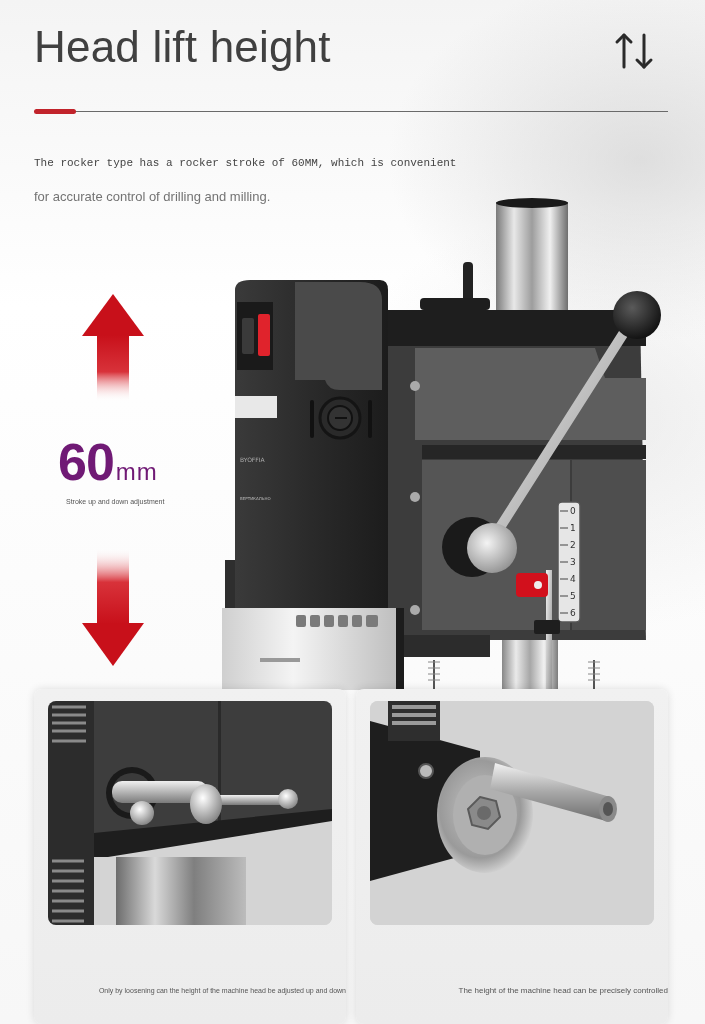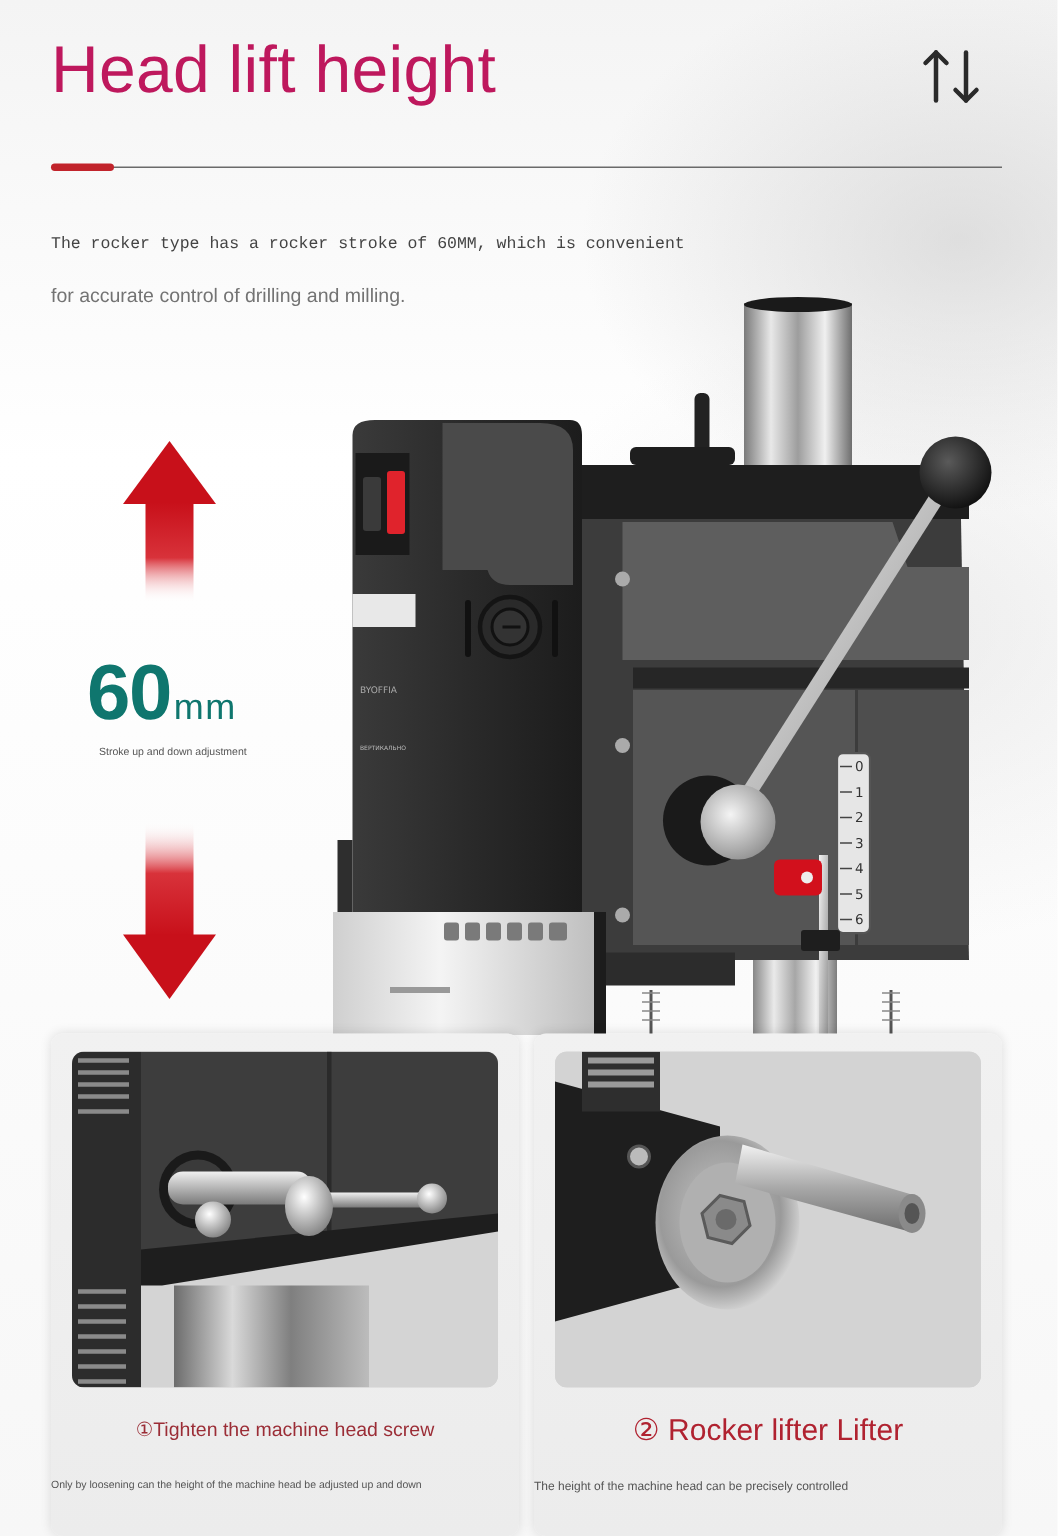--- a/index.html
+++ b/index.html
@@ -11,21 +11,21 @@
     color: #222;
   }
   .bg-sheen {
     position: absolute; inset: 0;
     background: radial-gradient(ellipse 360px 260px at 640px 160px, rgba(200,200,200,0.55), rgba(255,255,255,0) 70%),
                 radial-gradient(ellipse 400px 300px at 600px 420px, rgba(215,215,215,0.45), rgba(255,255,255,0) 70%);
     pointer-events: none;
   }
   .title {
     position: absolute; left: 34px; top: 22px;
-    font-size: 44px; font-weight: 400; color: #be185d; letter-spacing: 0.2px;
+    font-size: 44px; font-weight: 400; color: #404040; letter-spacing: 0.2px;
   }
   .updown-icon {
     position: absolute; left: 613px; top: 30px; width: 42px; height: 42px;
   }
   .divider {
     position: absolute; left: 34px; top: 111px; width: 634px; height: 1px; background: #6a6a6a;
   }
   .divider-accent {
     position: absolute; left: 34px; top: 109px; width: 42px; height: 5px; border-radius: 3px; background: #c1232b;
   }
@@ -35,21 +35,21 @@
   .desc2 {
     position: absolute; left: 34px; top: 189px; font-size: 13px; color: #737373;
   }
 
   
   .arrow { position: absolute; left: 80px; width: 66px; }
   .arrow-up { top: 292px; height: 110px; }
   .arrow-down { top: 548px; height: 120px; }
 
   .stroke-value {
-    position: absolute; left: 58px; top: 432px; color: #0f766e;
+    position: absolute; left: 58px; top: 432px; color: #701a75;
     font-weight: 700; font-size: 52px; line-height: 60px; letter-spacing: -1px;
   }
   .stroke-unit {
     font-size: 24px; font-weight: 400; letter-spacing: 1px; margin-left: 2px;
   }
   .stroke-caption {
     position: absolute; left: 66px; top: 498px; font-size: 7px; color: #555;
   }
 
   
@@ -67,21 +67,21 @@
   .card-image {
     position: absolute; left: 14px; top: 12px; width: 284px; height: 224px;
     border-radius: 8px; overflow: hidden; background: #d6d6d6;
   }
   .card-title {
     position: absolute; left: 0; right: 0; top: 256px; text-align: center;
     color: #9b2d36; font-size: 13px;
   }
   .card-2 .card-title { font-size: 20px; top: 252px; color: #b02230; }
   .card-sub {
-    position: absolute; left: 0; right: 0; top: 298px; text-align: left;
+    position: absolute; left: 0; right: 0; top: 298px; text-align: right;
     color: #555; font-size: 7px;
   }
   .card-2 .card-sub { font-size: 8px; top: 297px; }
 </style>
 </head>
 <body>
 
 <div class="bg-sheen"></div>
 
 <h1 class="title">Head lift height</h1>
@@ -302,21 +302,20 @@
       <rect x="68" y="156" width="130" height="68" fill="url(#pipe)"></rect>
       <circle cx="84" cy="92" r="26" fill="#1a1a1a"></circle>
       <circle cx="84" cy="92" r="20" fill="#3a3a3a"></circle>
       <rect x="64" y="80" width="96" height="22" rx="10" fill="url(#hdl)"></rect>
       <rect x="150" y="94" width="90" height="10" rx="5" fill="url(#hdl)"></rect>
       <circle cx="240" cy="98" r="10" fill="url(#ball)"></circle>
       <circle cx="94" cy="112" r="12" fill="url(#ball)"></circle>
       <ellipse cx="158" cy="103" rx="16" ry="20" fill="url(#ball)"></ellipse>
     </svg>
   </div>
-  <div class="card-title">①Tighten the machine head screw</div>
   <div class="card-sub">Only by loosening can the height of the machine head be adjusted up and down</div>
 </div>
 
 <div class="card card-2">
   <div class="card-image">
     <svg width="284" height="224" viewBox="0 0 284 224">
       <defs>
         <linearGradient id="crank" x1="0" y1="0" x2="0" y2="1">
           <stop offset="0" stop-color="#f2f2f2"></stop>
           <stop offset="0.5" stop-color="#a8a8a8"></stop>
@@ -340,15 +339,14 @@
       <circle cx="100" cy="122" r="20" fill="#2a2a2a"></circle>
       <ellipse cx="115" cy="114" rx="48" ry="58" fill="url(#wheel)"></ellipse>
       <ellipse cx="115" cy="114" rx="32" ry="40" fill="#b0b0b0"></ellipse>
       <polygon points="110,96 126,100 130,116 118,128 102,124 98,108" fill="#8a8a8a" stroke="#5a5a5a" stroke-width="2"></polygon>
       <circle cx="114" cy="112" r="7" fill="#6a6a6a"></circle>
       <path d="M125 62 L240 96 L236 120 L120 88 Z" fill="url(#crank)"></path>
       <ellipse cx="238" cy="108" rx="9" ry="13" fill="#8a8a8a"></ellipse>
       <ellipse cx="238" cy="108" rx="5" ry="7" fill="#555"></ellipse>
     </svg>
   </div>
-  <div class="card-title">② Rocker lifter Lifter</div>
   <div class="card-sub">The height of the machine head can be precisely controlled</div>
 </div>
 
 </body></html>

